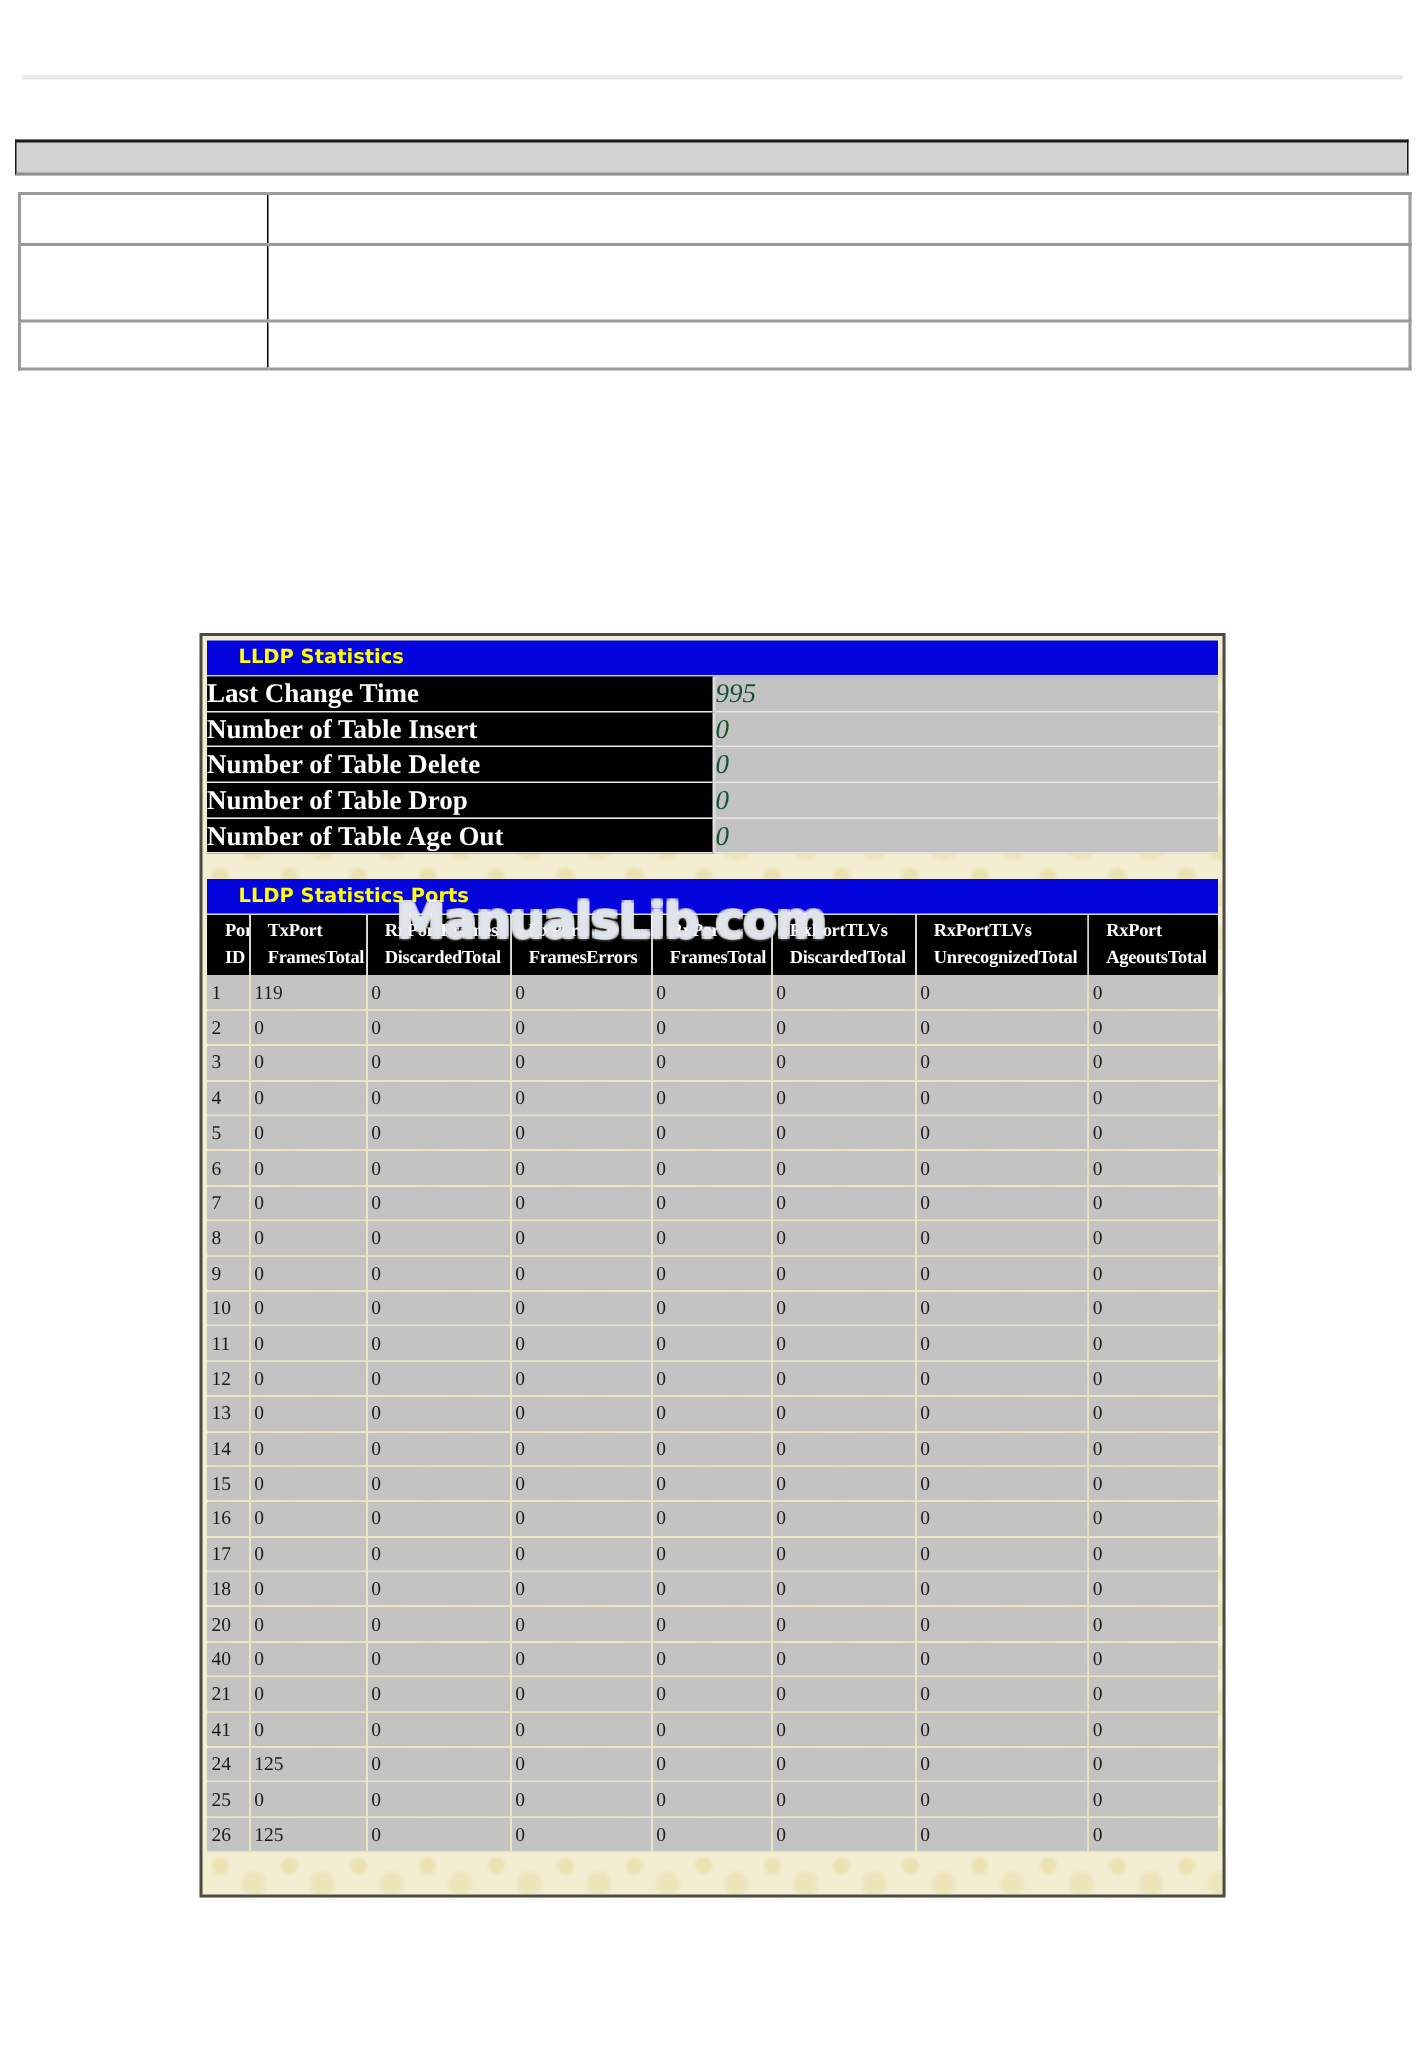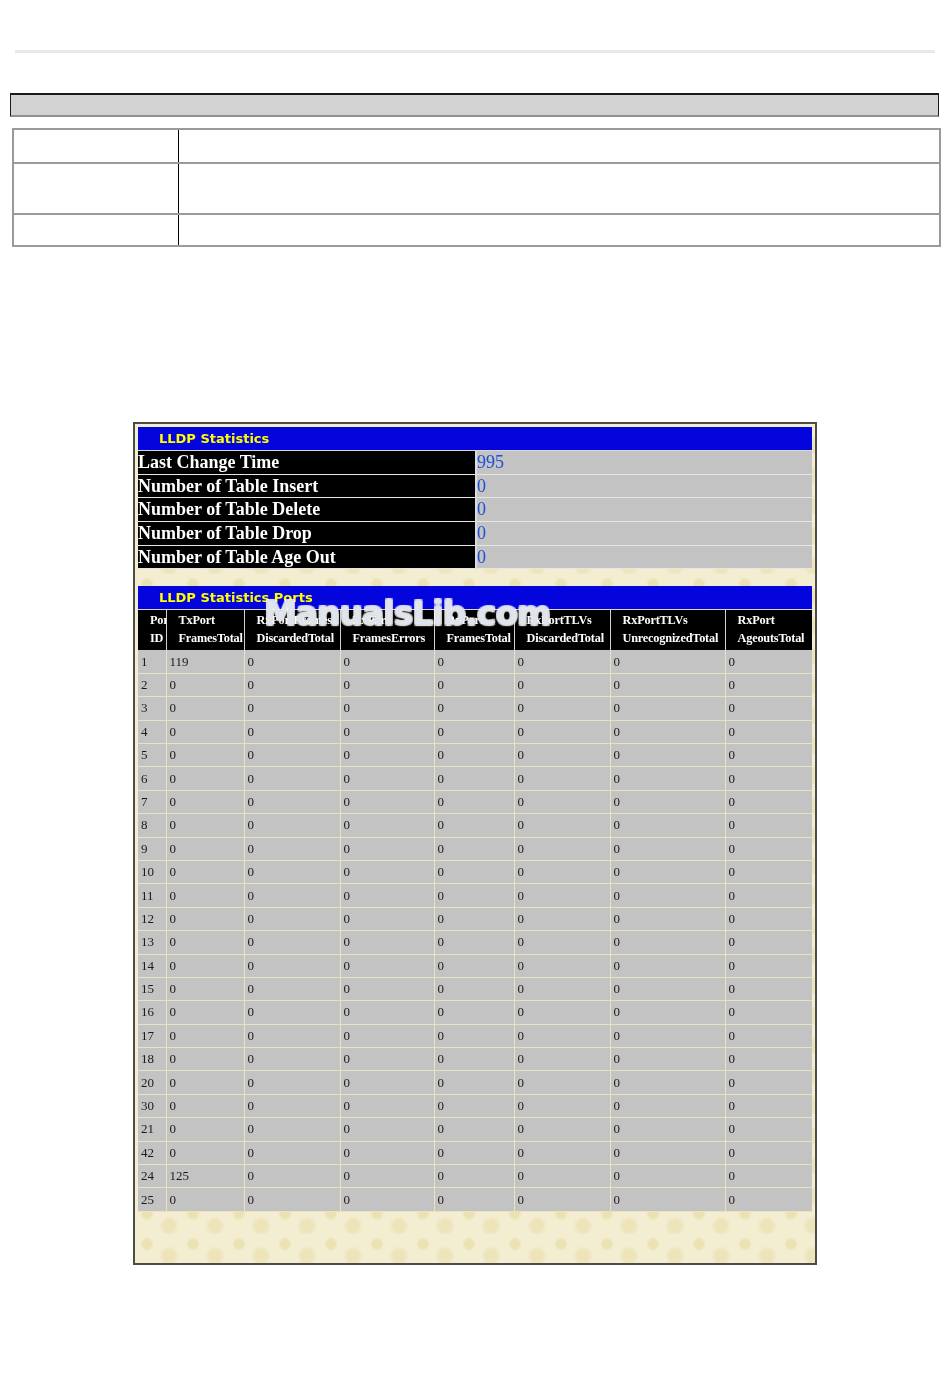--- a/index.html
+++ b/index.html
@@ -50,22 +50,23 @@
   
   table.stats { width:100%; border-collapse:collapse; table-layout:fixed; }
   table.stats td {
     height:22.7px; font-size:18px; border-bottom:1px solid #e6e6e6; padding:0;
   }
   td.stats-label {
     width:337px; background:#000000; color:#ffffff; font-weight:bold;
     padding-left:4px;
   }
   td.stats-value {
-    background:#c3c3c3; color:#1d4ed8; padding-left:6px;
+    background:#c3c3c3; color:#14532d; padding-left:6px;
     border-left:2px solid #dcdcdc;
+    font-style:italic;
   }
   .gap-band { height:17px; }
   
   table.ports { width:100%; border-collapse:collapse; table-layout:fixed; }
   table.ports th {
     background:#000000; color:#ffffff; font-weight:bold; font-size:12.3px;
     text-align:left; vertical-align:top; padding:2px 0 0 12px; height:38px;
     border-right:1px solid #cfcfcf; line-height:1.45; letter-spacing:-0.2px;
     overflow:hidden; white-space:nowrap;
   }
@@ -385,41 +386,41 @@
             <td>20</td>
             <td>0</td>
             <td>0</td>
             <td>0</td>
             <td>0</td>
             <td>0</td>
             <td>0</td>
             <td>0</td>
           </tr>
           <tr>
-            <td>30</td>
+            <td>40</td>
             <td>0</td>
             <td>0</td>
             <td>0</td>
             <td>0</td>
             <td>0</td>
             <td>0</td>
             <td>0</td>
           </tr>
           <tr>
             <td>21</td>
             <td>0</td>
             <td>0</td>
             <td>0</td>
             <td>0</td>
             <td>0</td>
             <td>0</td>
             <td>0</td>
           </tr>
           <tr>
-            <td>42</td>
+            <td>41</td>
             <td>0</td>
             <td>0</td>
             <td>0</td>
             <td>0</td>
             <td>0</td>
             <td>0</td>
             <td>0</td>
           </tr>
           <tr>
             <td>24</td>
@@ -434,20 +435,30 @@
           <tr>
             <td>25</td>
             <td>0</td>
             <td>0</td>
             <td>0</td>
             <td>0</td>
             <td>0</td>
             <td>0</td>
             <td>0</td>
           </tr>
+          <tr>
+            <td>26</td>
+            <td>125</td>
+            <td>0</td>
+            <td>0</td>
+            <td>0</td>
+            <td>0</td>
+            <td>0</td>
+            <td>0</td>
+          </tr>
         </tbody>
     </table>
 
   </div>
 
   <div class="watermark">ManualsLib.com</div>
 
 </div>
 
 </body></html>

